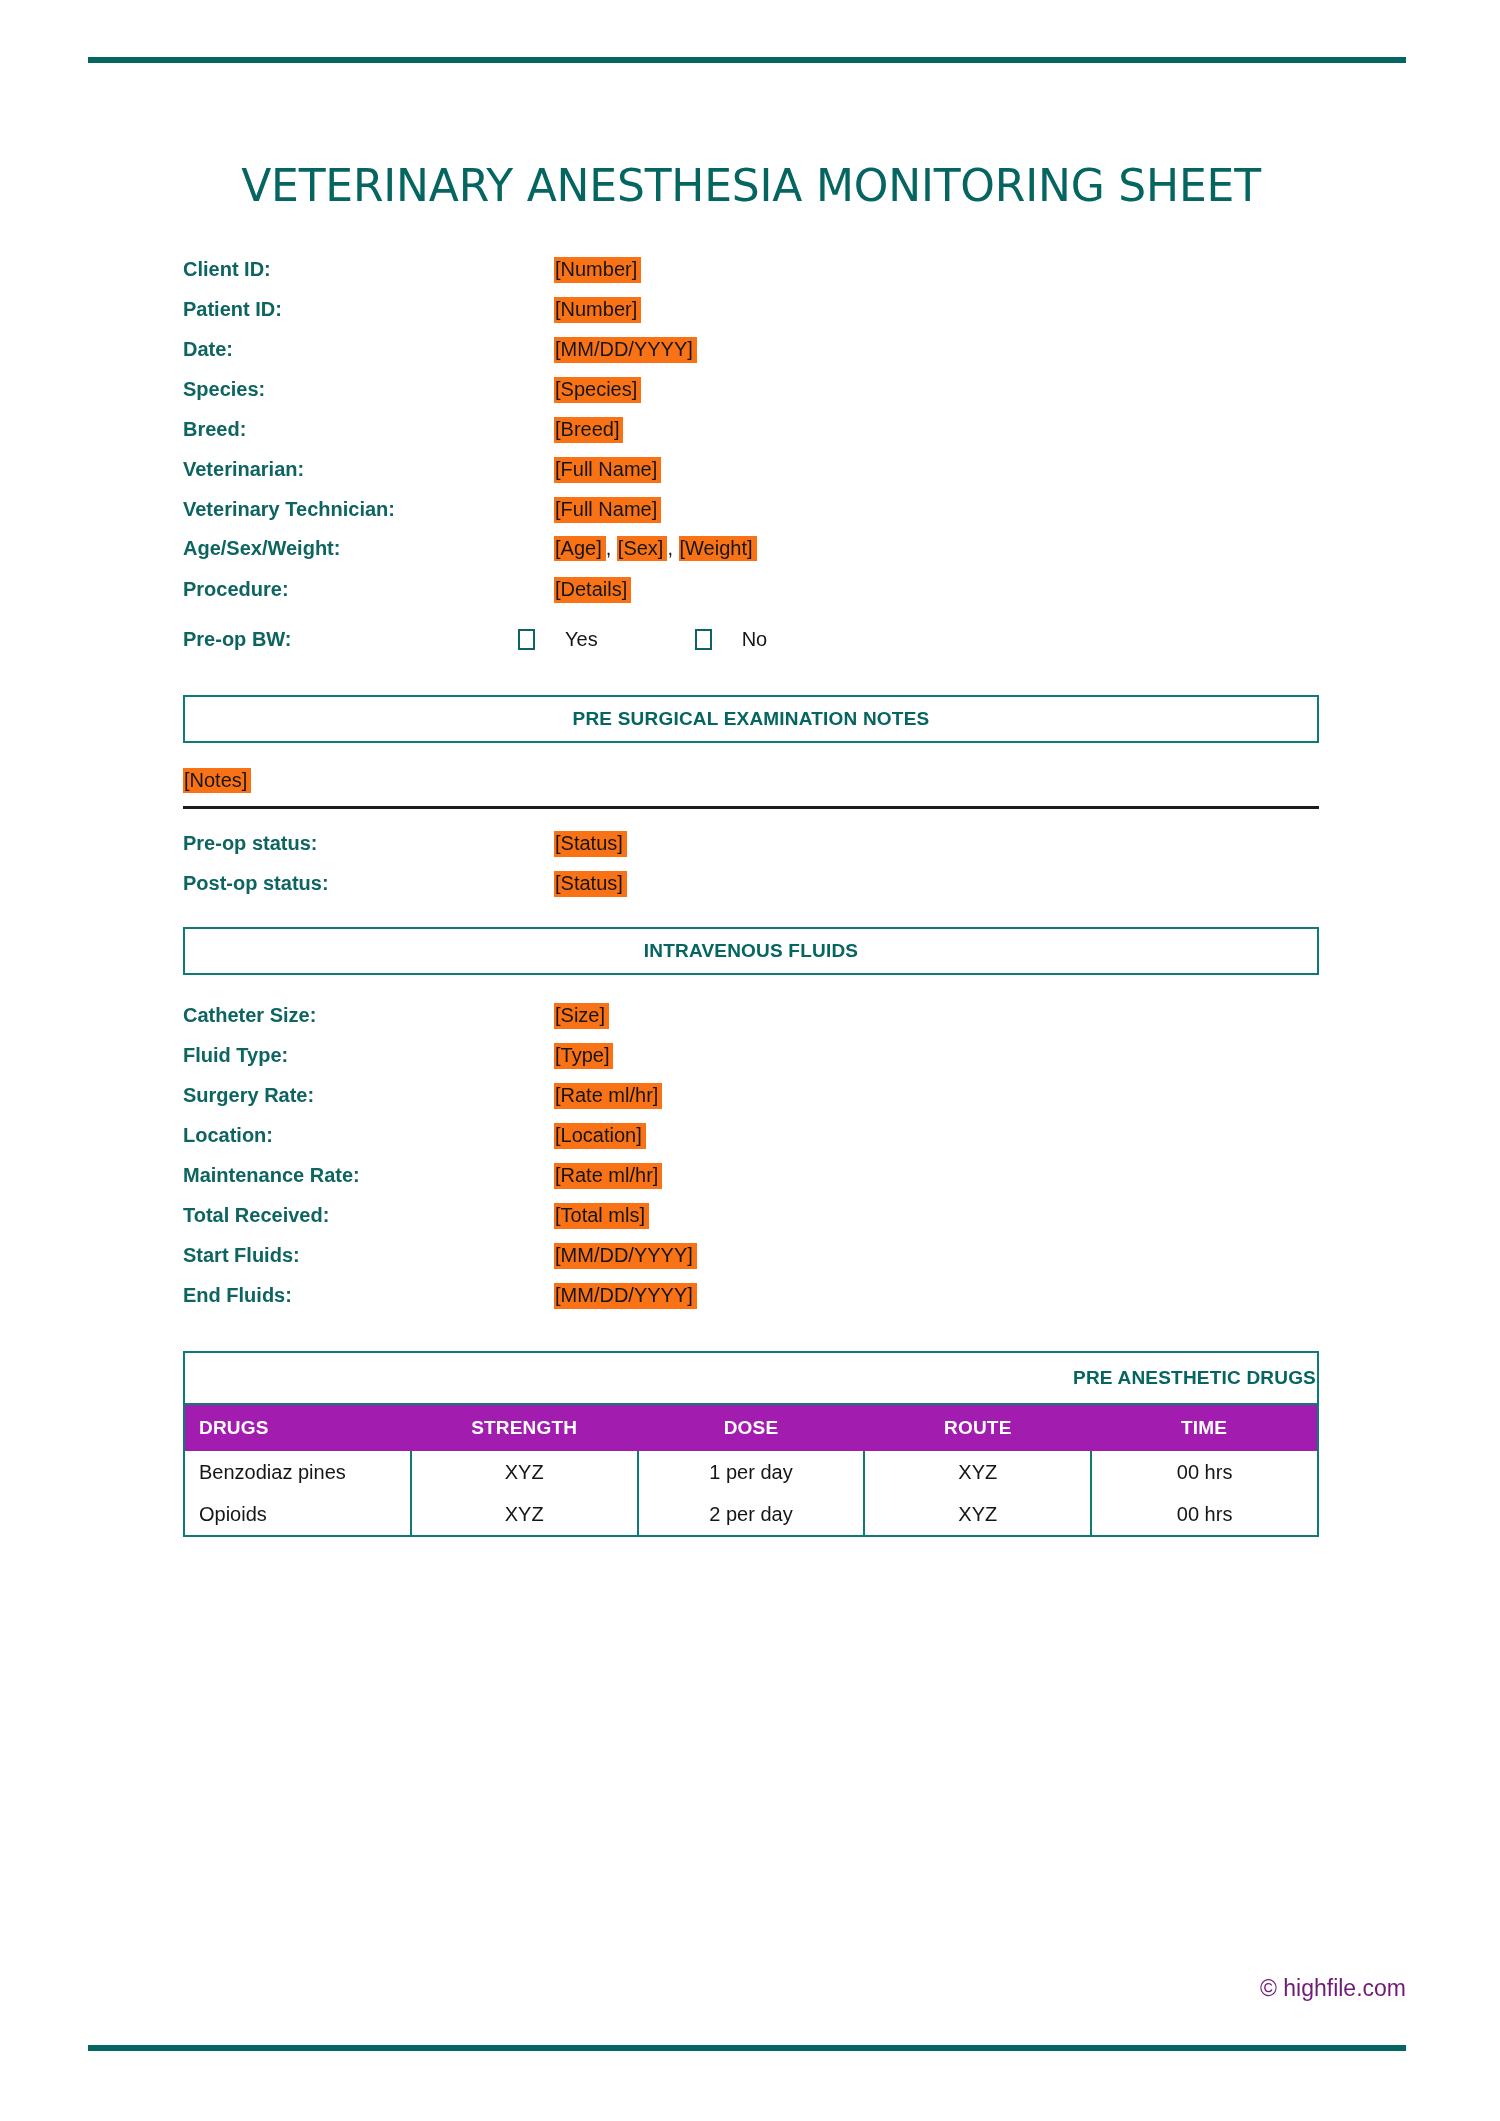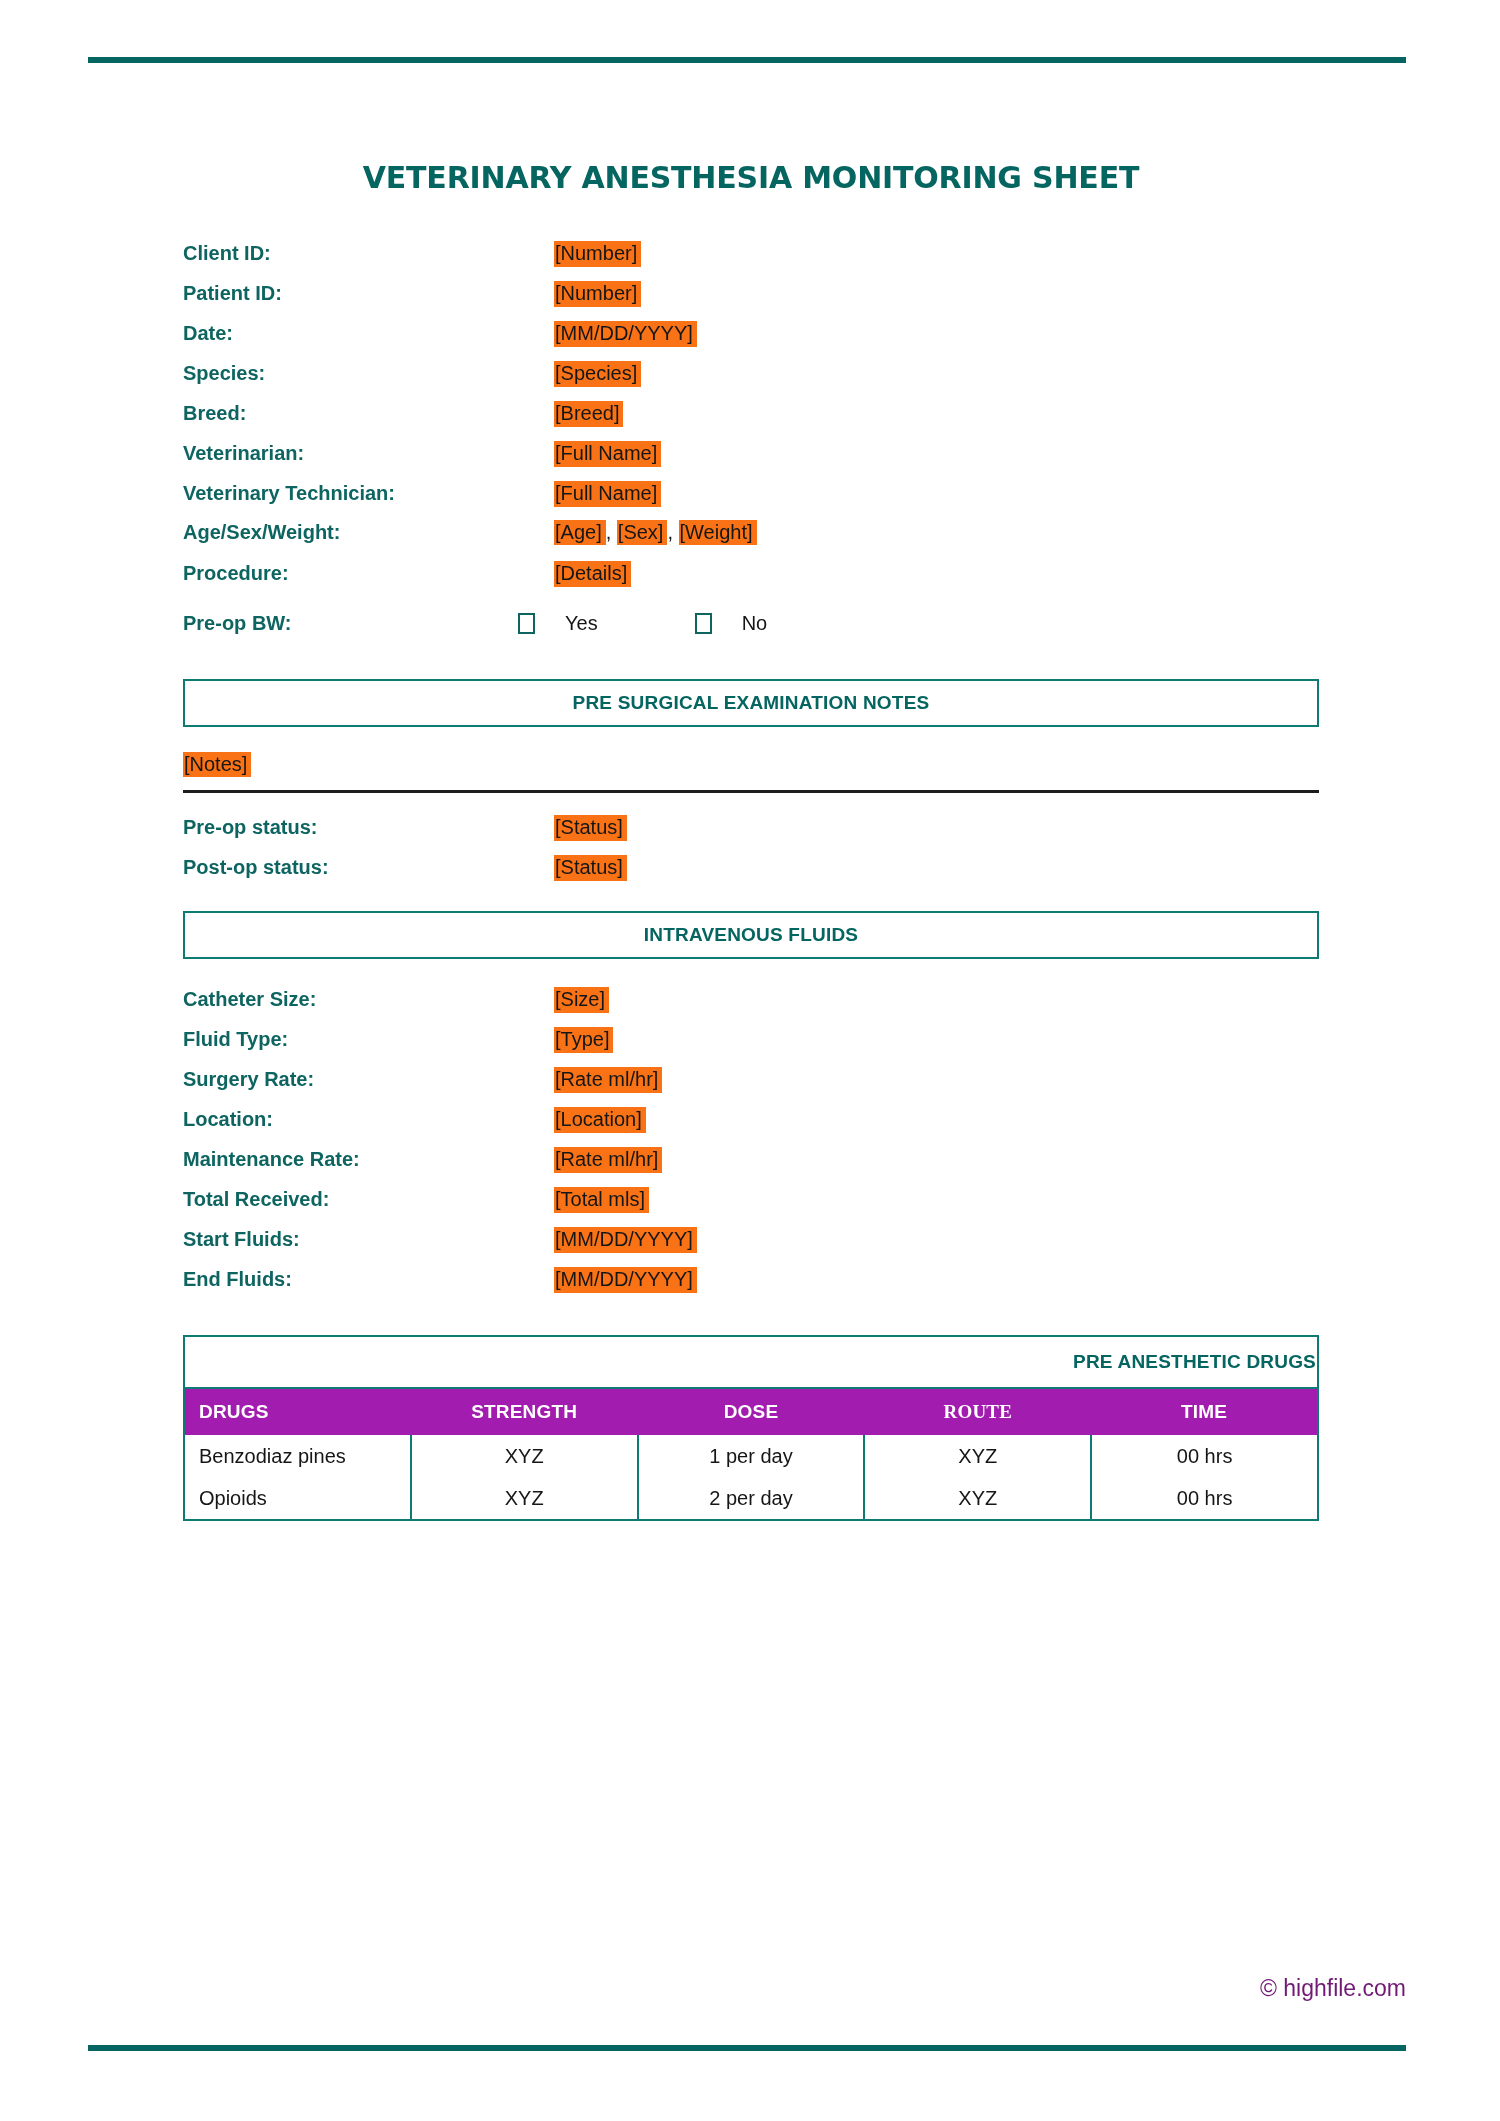--- a/index.html
+++ b/index.html
@@ -43,22 +43,22 @@
   .content {
     position: absolute;
     left: 183px;
     top: 160px;
     width: 1136px;
   }
 
   .doc-title {
     color: #056560;
     font-family: "DejaVu Sans", sans-serif;
-    font-weight: bold;
-    font-size: 30px;
+    font-weight: normal;
+    font-size: 44px;
     letter-spacing: -0.2px;
     text-align: center;
     margin: 0 0 46px 0;
     white-space: nowrap;
   }
 
   
   .field-row {
     display: flex;
     align-items: baseline;
@@ -361,21 +361,21 @@
       <thead>
         <tr>
           <th class="cap-cell" colspan="5">PRE ANESTHETIC DRUGS</th>
         </tr>
       </thead>
       <thead class="hdr">
         <tr>
           <th class="left" style="width: 284px;">DRUGS</th>
           <th style="width: 211px;">STRENGTH</th>
           <th style="width: 188px;">DOSE</th>
-          <th style="width: 223px; font-family: Liberation Serif, serif;">ROUTE</th>
+          <th style="width: 223px;">ROUTE</th>
           <th style="width: 226px;">TIME</th>
         </tr>
       </thead>
       <tbody>
         <tr>
           <td class="left">Benzodiaz pines</td>
           <td>XYZ</td>
           <td>1 per day</td>
           <td>XYZ</td>
           <td>00 hrs</td>

